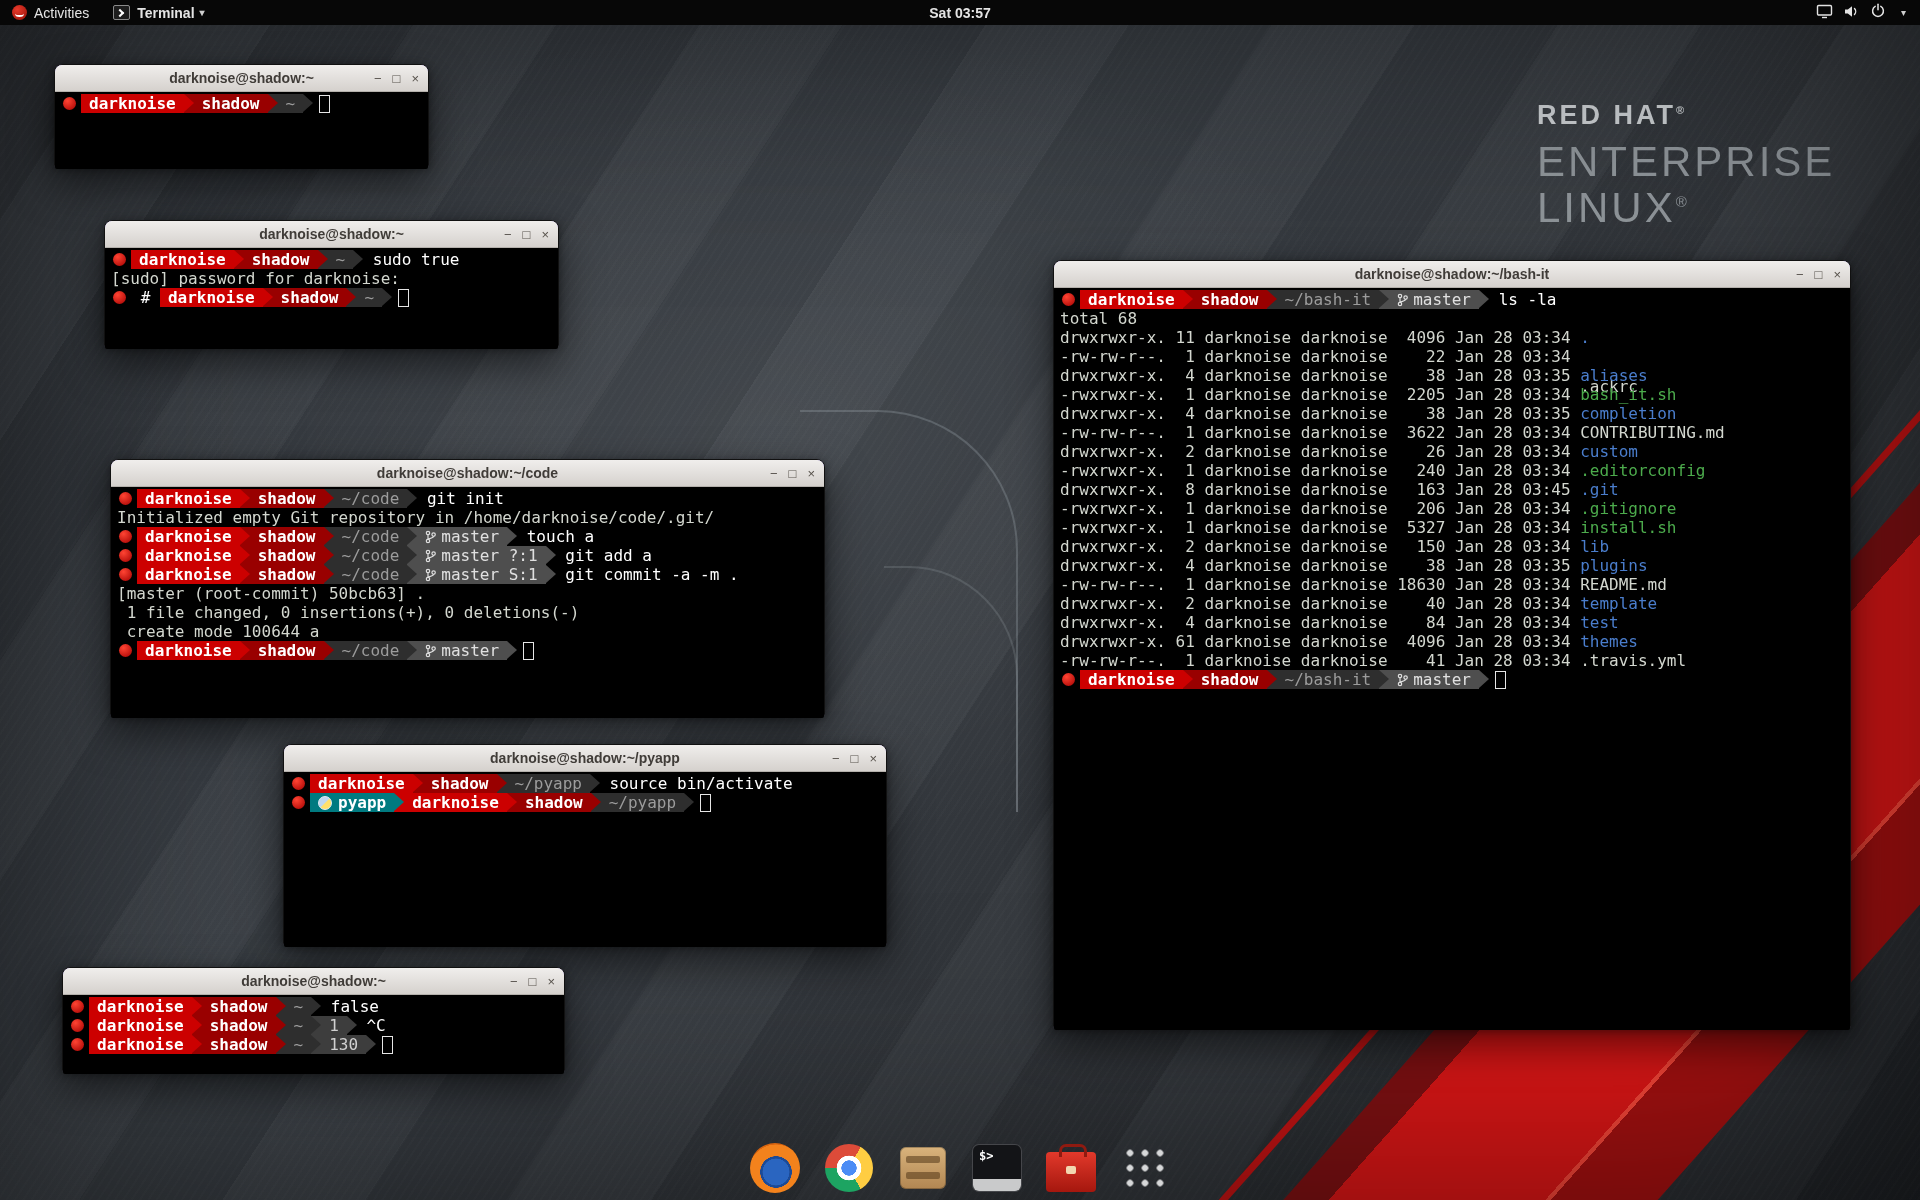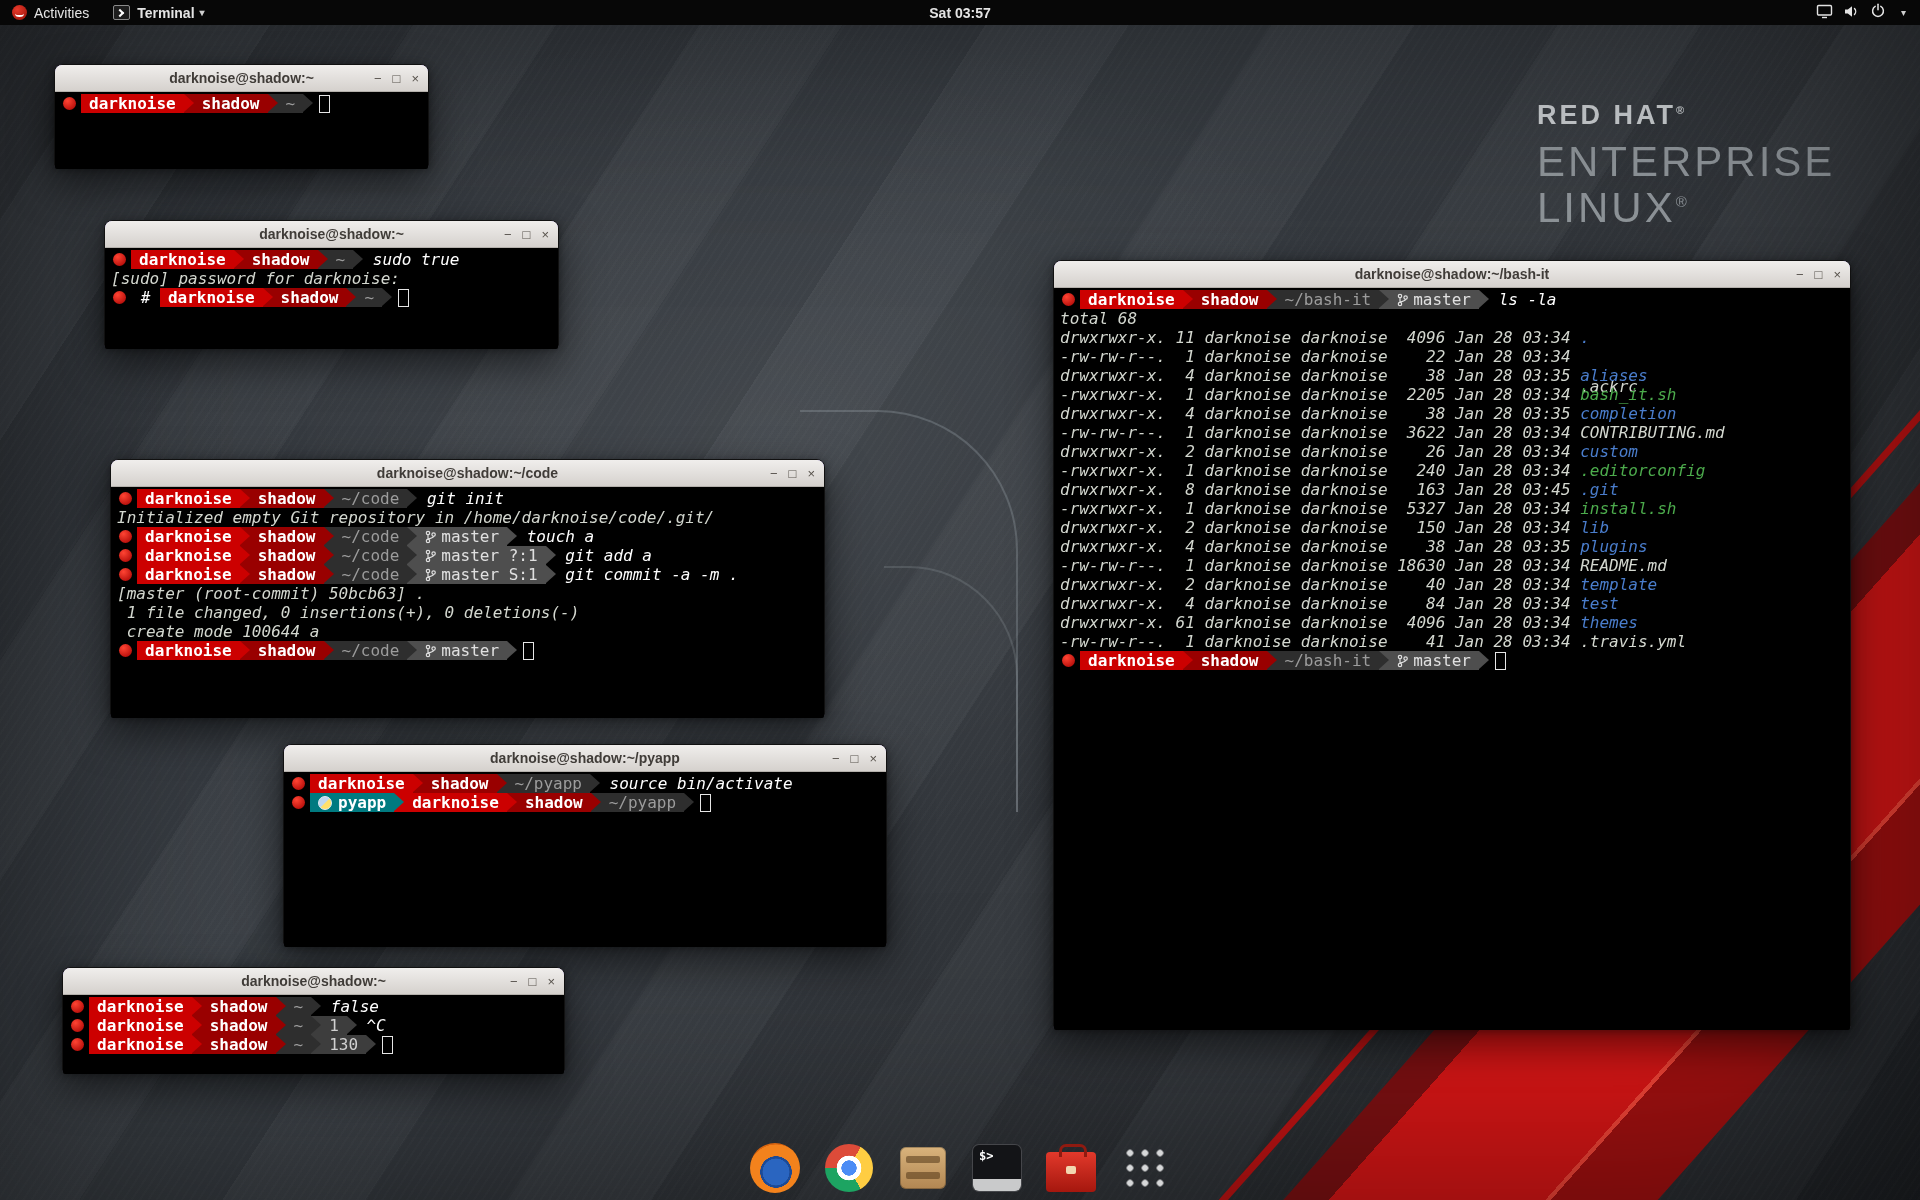--- a/index.html
+++ b/index.html
@@ -53,21 +53,21 @@
   .w4{left:62px;top:967px;width:501px;height:103px;}
   .w5{left:1053px;top:260px;width:796px;height:766px;}
   .titlebar{height:26px;border-radius:7px 7px 0 0;background:linear-gradient(#f0eeec,#d5d1cd);border-bottom:1px solid #b4b0ab;display:flex;align-items:center;justify-content:center;position:relative;}
   .title{font-size:14px;font-weight:bold;color:#403c38;}
   .winbtns{position:absolute;right:9px;top:0;height:100%;display:flex;align-items:center;gap:11px;}
   .wbtn{font-size:13px;color:#57524c;line-height:1;cursor:default;}
 
   
   .term{height:calc(100% - 26px);padding:2px 2px 0 6px;overflow:hidden;background:#000;border-radius:0 0 2px 2px;}
   .tline{display:flex;align-items:stretch;height:19px;font:16px/19px "DejaVu Sans Mono",monospace;}
-  .tout{white-space:pre;color:#d3d7cf;font-style:italic;}
+  .tout{white-space:pre;color:#d3d7cf;}
   .seg{display:flex;align-items:center;padding:0 8px;white-space:pre;}
   .seg-user,.seg-host,.seg-venv{font-weight:bold;}
   .arrow{width:10px;position:relative;flex:0 0 10px;}
   .arrow i{position:absolute;left:0;top:0;width:0;height:0;border-top:9.5px solid transparent;border-bottom:9.5px solid transparent;border-left:10px solid #000;}
   .hat-icon{width:13px;height:13px;border-radius:50%;align-self:center;margin:0 5px 0 2px;background:radial-gradient(circle at 35% 30%,#ff4433,#a30000);flex:0 0 13px;}
   .py-icon{width:12px;height:12px;border-radius:50%;align-self:center;margin-right:6px;background:linear-gradient(135deg,#bdd7f0 0 49%,#ffe069 51% 100%);border:1px solid #e4edf5;flex:0 0 12px;}
   .git-ic{display:flex;align-items:center;margin-right:5px;}
   .cursor{width:9px;height:16px;border:1px solid #e6e6e6;align-self:center;margin-left:6px;flex:0 0 9px;}
 
   
@@ -542,20 +542,24 @@
       </div>
       <div class="tline">
         <span class="tout" style="color: rgb(211, 215, 207);">-rwxrwxr-x.  1 darknoise darknoise   240 Jan 28 03:34 </span>
         <span class="tout" style="color: rgb(76, 171, 76);">.editorconfig</span>
       </div>
       <div class="tline">
         <span class="tout" style="color: rgb(211, 215, 207);">drwxrwxr-x.  8 darknoise darknoise   163 Jan 28 03:45 </span>
         <span class="tout" style="color: rgb(74, 125, 204);">.git</span>
       </div>
       <div class="tline">
+        <span class="tout" style="color: rgb(211, 215, 207);">-rwxrwxr-x.  1 darknoise darknoise   206 Jan 28 03:34 </span>
+        <span class="tout" style="color: rgb(76, 171, 76);">.gitignore</span>
+      </div>
+      <div class="tline">
         <span class="tout" style="color: rgb(211, 215, 207);">-rwxrwxr-x.  1 darknoise darknoise  5327 Jan 28 03:34 </span>
         <span class="tout" style="color: rgb(76, 171, 76);">install.sh</span>
       </div>
       <div class="tline">
         <span class="tout" style="color: rgb(211, 215, 207);">drwxrwxr-x.  2 darknoise darknoise   150 Jan 28 03:34 </span>
         <span class="tout" style="color: rgb(74, 125, 204);">lib</span>
       </div>
       <div class="tline">
         <span class="tout" style="color: rgb(211, 215, 207);">drwxrwxr-x.  4 darknoise darknoise    38 Jan 28 03:35 </span>
         <span class="tout" style="color: rgb(74, 125, 204);">plugins</span>

